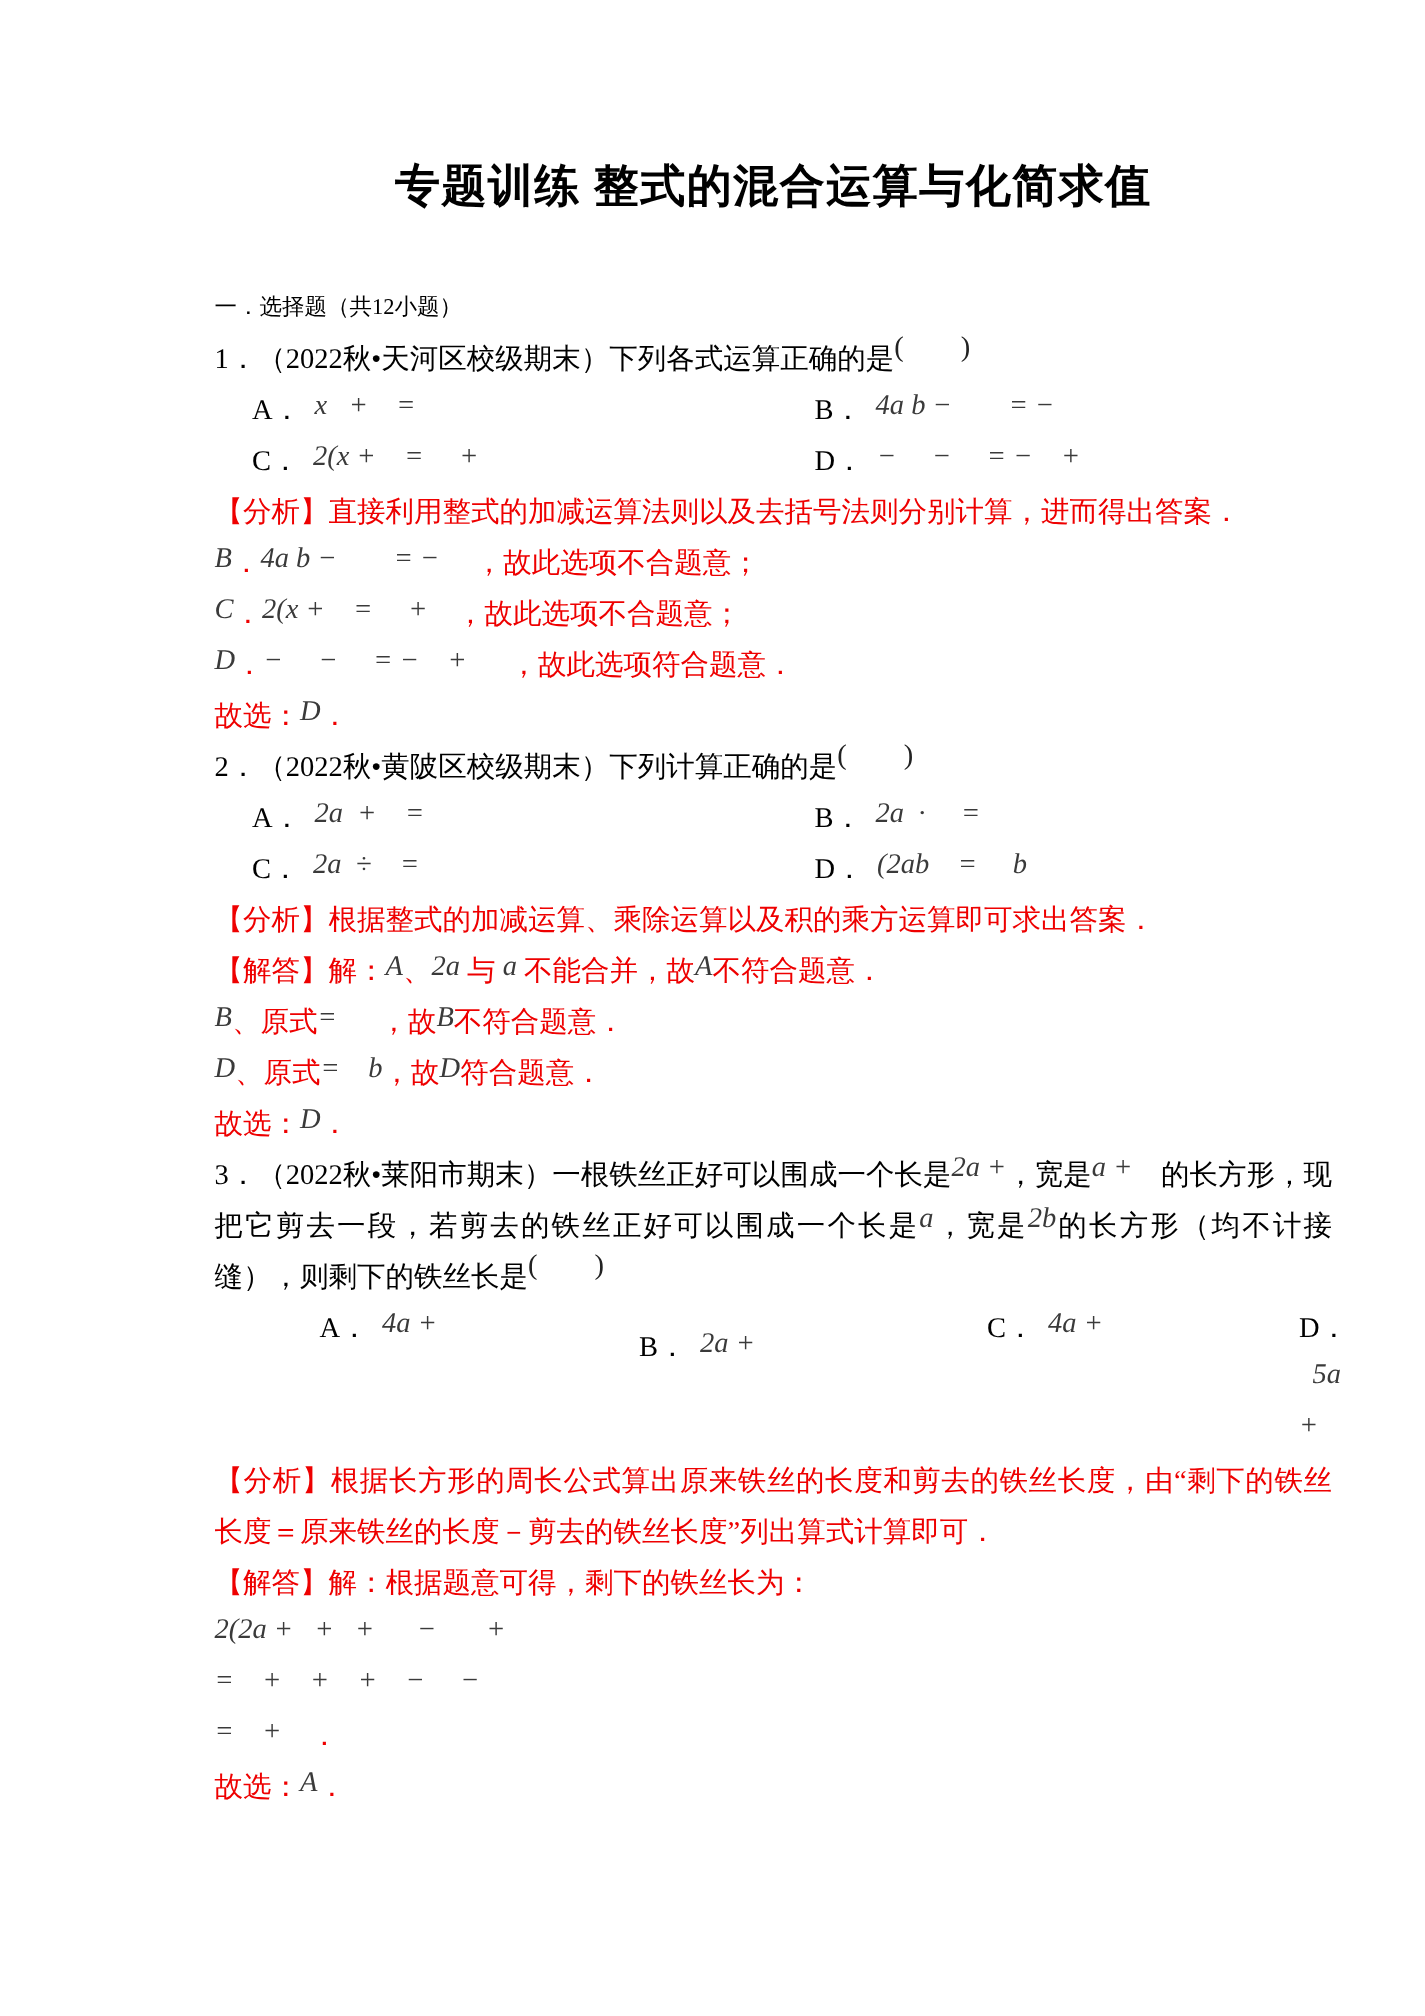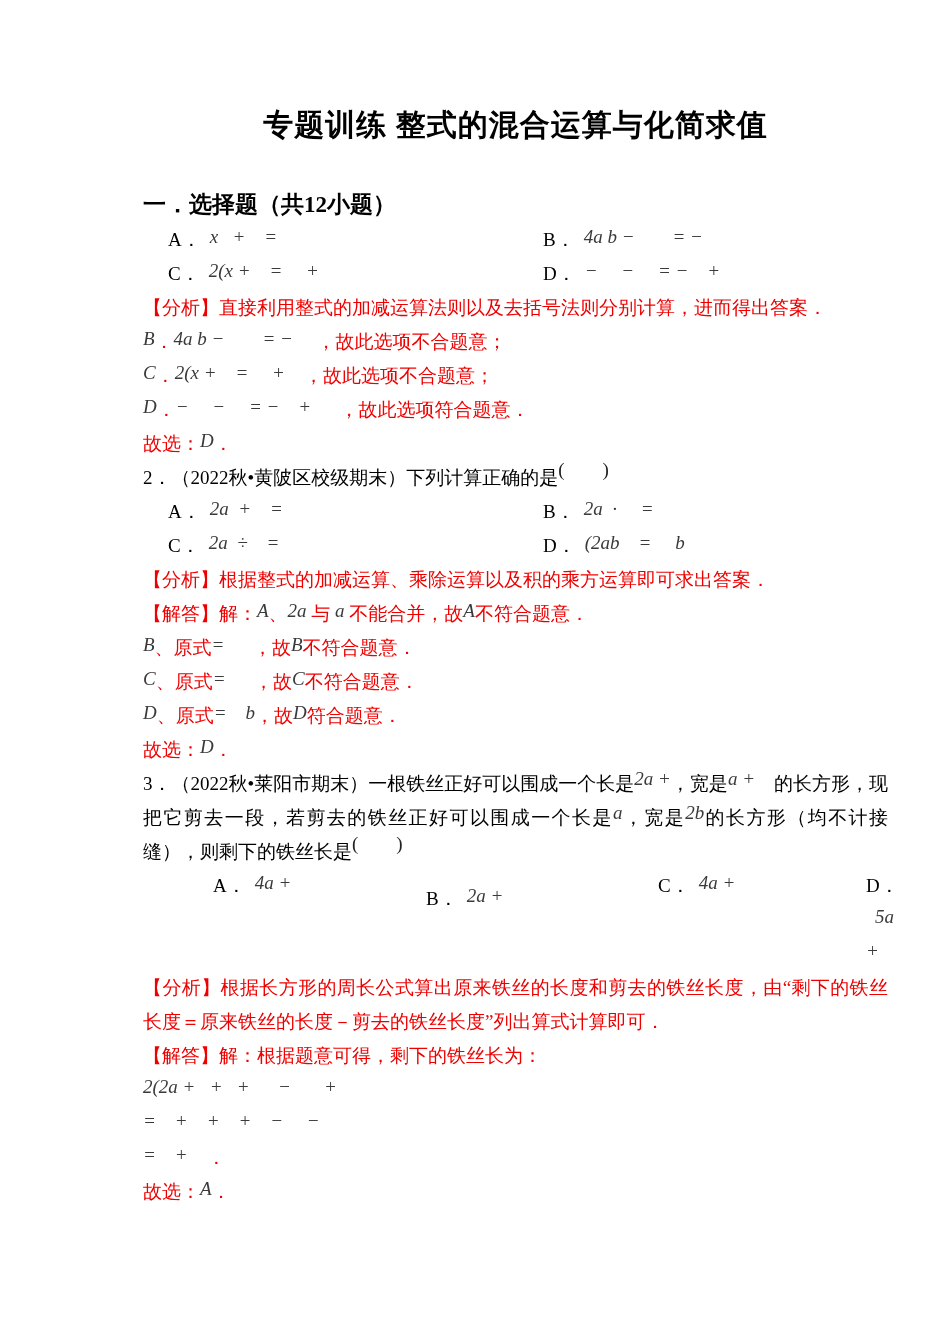--- a/index.html
+++ b/index.html
@@ -3,21 +3,21 @@
 <meta charset="utf-8">
 <style>
   html,body{margin:0;padding:0;background:#ffffff;}
   .doc{
     position:relative;width:950px;height:1344px;background:#fff;overflow:hidden;
     font-family:"Liberation Serif","DejaVu Serif",serif;
     color:var(--ink,#000);font-size:19px;
   }
   .content{padding:0 62px 0 143px;}
   .title{margin:102px 0 0 0;font-size:30px;font-weight:bold;text-align:center;line-height:46px;letter-spacing:1px;}
-  .section{margin:42px 0 0 0;font-size:23px;font-weight:bold;line-height:30px;}
+  .section{margin:42px 0 0 0;font-size:15px;font-weight:normal;line-height:30px;}
   #problems{margin-top:3px;}
   .para{line-height:34px;text-align:justify;}
   .optrow{line-height:34px;display:flex;gap:48px;}
   .optrow.two{padding-left:25px;}
   .optrow.two .opt.left{width:327px;flex:none;}
   .optrow.four{padding-left:22px;}
   .optrow.four .opt.c0{width:165px;flex:none;margin-left:48px;}
   .optrow.four .opt.c1{width:170px;flex:none;margin-top:13px;}
   .optrow.four .opt.c2{width:160px;flex:none;margin-left:14px;}
   .opt .optmath{margin-left:9px;}
@@ -29,20 +29,21 @@
 </style>
 </head>
 <body>
 
 <div class="doc">
   <div class="content">
     <h1 class="title">专题训练 整式的混合运算与化简求值</h1>
     <h2 class="section">一．选择题（共12小题）</h2>
     <div id="problems">
         <div>
+          <div class="para stmt"><span class="seg-t">1．（2022秋•天河区校级期末）下列各式运算正确的是</span><span class="seg-s">(　　)</span></div>
           <div class="optrow two">
             <span class="opt left"><span class="seg-t">A．</span><span class="seg-m optmath">x   +    =</span></span>
             <span class="opt"><span class="seg-t">B．</span><span class="seg-m optmath">4a b −        = −</span></span>
           </div>
           <div class="optrow two">
             <span class="opt left"><span class="seg-t">C．</span><span class="seg-m optmath">2(x +    =     +</span></span>
             <span class="opt"><span class="seg-t">D．</span><span class="seg-m optmath">−     −     = −    +</span></span>
           </div>
           <div class="para"><span class="seg-r">【分析】直接利用整式的加减运算法则以及去括号法则分别计算，进而得出答案．</span></div>
           <div class="para"><span class="seg-m">B</span><span class="seg-r">．</span><span class="seg-m">4a b −        = −     </span><span class="seg-r">，故此选项不合题意；</span></div>
@@ -56,21 +57,20 @@
             <span class="opt left"><span class="seg-t">A．</span><span class="seg-m optmath">2a  +    =</span></span>
             <span class="opt"><span class="seg-t">B．</span><span class="seg-m optmath">2a  ·     =</span></span>
           </div>
           <div class="optrow two">
             <span class="opt left"><span class="seg-t">C．</span><span class="seg-m optmath">2a  ÷    =</span></span>
             <span class="opt"><span class="seg-t">D．</span><span class="seg-m optmath">(2ab    =     b</span></span>
           </div>
           <div class="para"><span class="seg-r">【分析】根据整式的加减运算、乘除运算以及积的乘方运算即可求出答案．</span></div>
           <div class="para"><span class="seg-r">【解答】解：</span><span class="seg-m">A</span><span class="seg-r">、</span><span class="seg-m">2a </span><span class="seg-r">与</span><span class="seg-m"> a </span><span class="seg-r">不能合并，故</span><span class="seg-m">A</span><span class="seg-r">不符合题意．</span></div>
           <div class="para"><span class="seg-m">B</span><span class="seg-r">、原式</span><span class="seg-m">=      </span><span class="seg-r">，故</span><span class="seg-m">B</span><span class="seg-r">不符合题意．</span></div>
-          <div class="para"><span class="seg-m">C</span><span class="seg-r">、原式</span><span class="seg-m">=      </span><span class="seg-r">，故</span><span class="seg-m">C</span><span class="seg-r">不符合题意．</span></div>
           <div class="para"><span class="seg-m">D</span><span class="seg-r">、原式</span><span class="seg-m">=    b</span><span class="seg-r">，故</span><span class="seg-m">D</span><span class="seg-r">符合题意．</span></div>
           <div class="para"><span class="seg-r">故选：</span><span class="seg-m">D</span><span class="seg-r">．</span></div>
         </div>
         <div>
           <div class="para stmt"><span class="seg-t">3．（2022秋•莱阳市期末）一根铁丝正好可以围成一个长是</span><span class="seg-ms">2a +</span><span class="seg-t">，宽是</span><span class="seg-ms">a +</span><span class="seg-t">　的长方形，现把它剪去一段，若剪去的铁丝正好可以围成一个长是</span><span class="seg-ms">a</span><span class="seg-t">，宽是</span><span class="seg-ms">2b</span><span class="seg-t">的长方形（均不计接缝），则剩下的铁丝长是</span><span class="seg-s">(　　)</span></div>
           <div class="optrow four">
             <span class="opt c0"><span class="seg-t">A．</span><span class="seg-m optmath">4a +</span></span>
             <span class="opt c1"><span class="seg-t">B．</span><span class="seg-m optmath">2a +</span></span>
             <span class="opt c2"><span class="seg-t">C．</span><span class="seg-m optmath">4a +</span></span>
             <span class="opt c3"><span class="seg-t">D．</span><span class="seg-m optmath">5a +</span></span>

